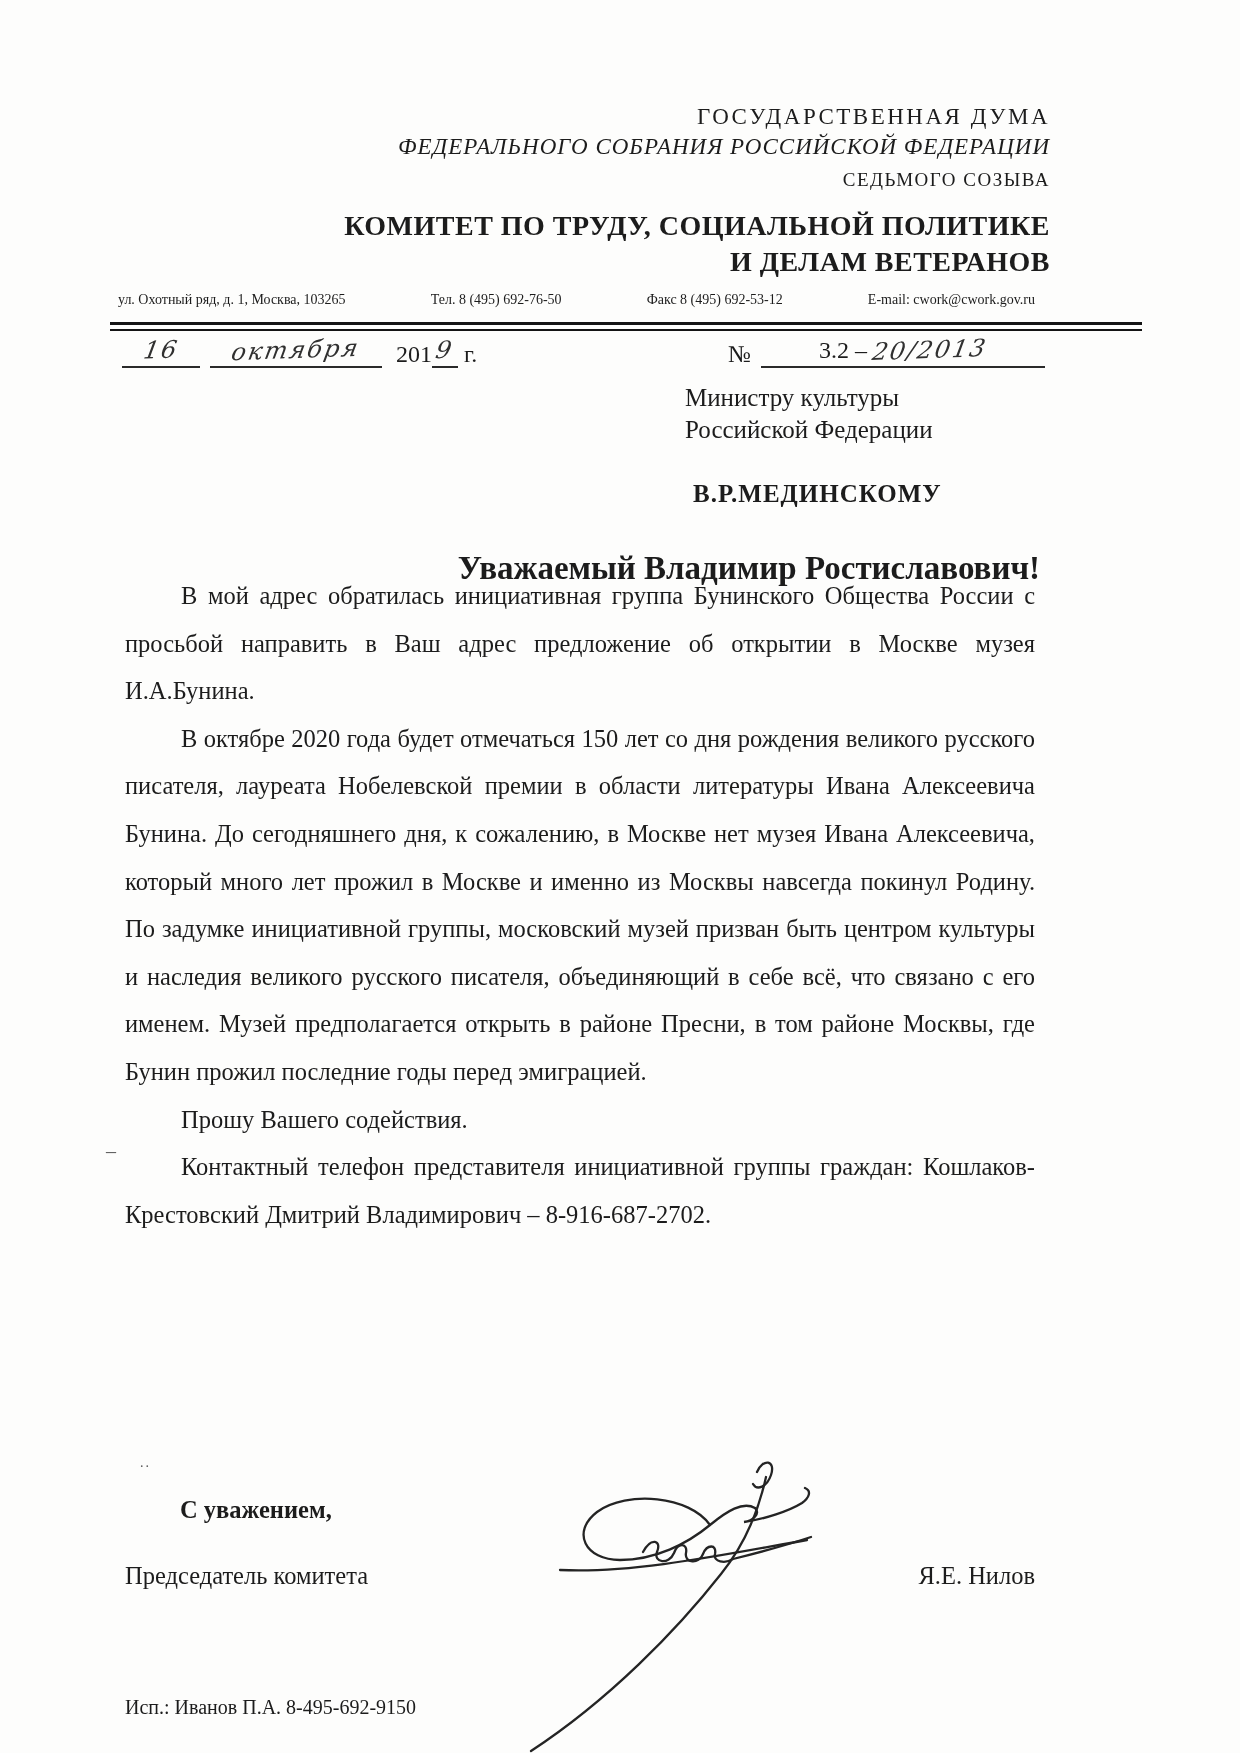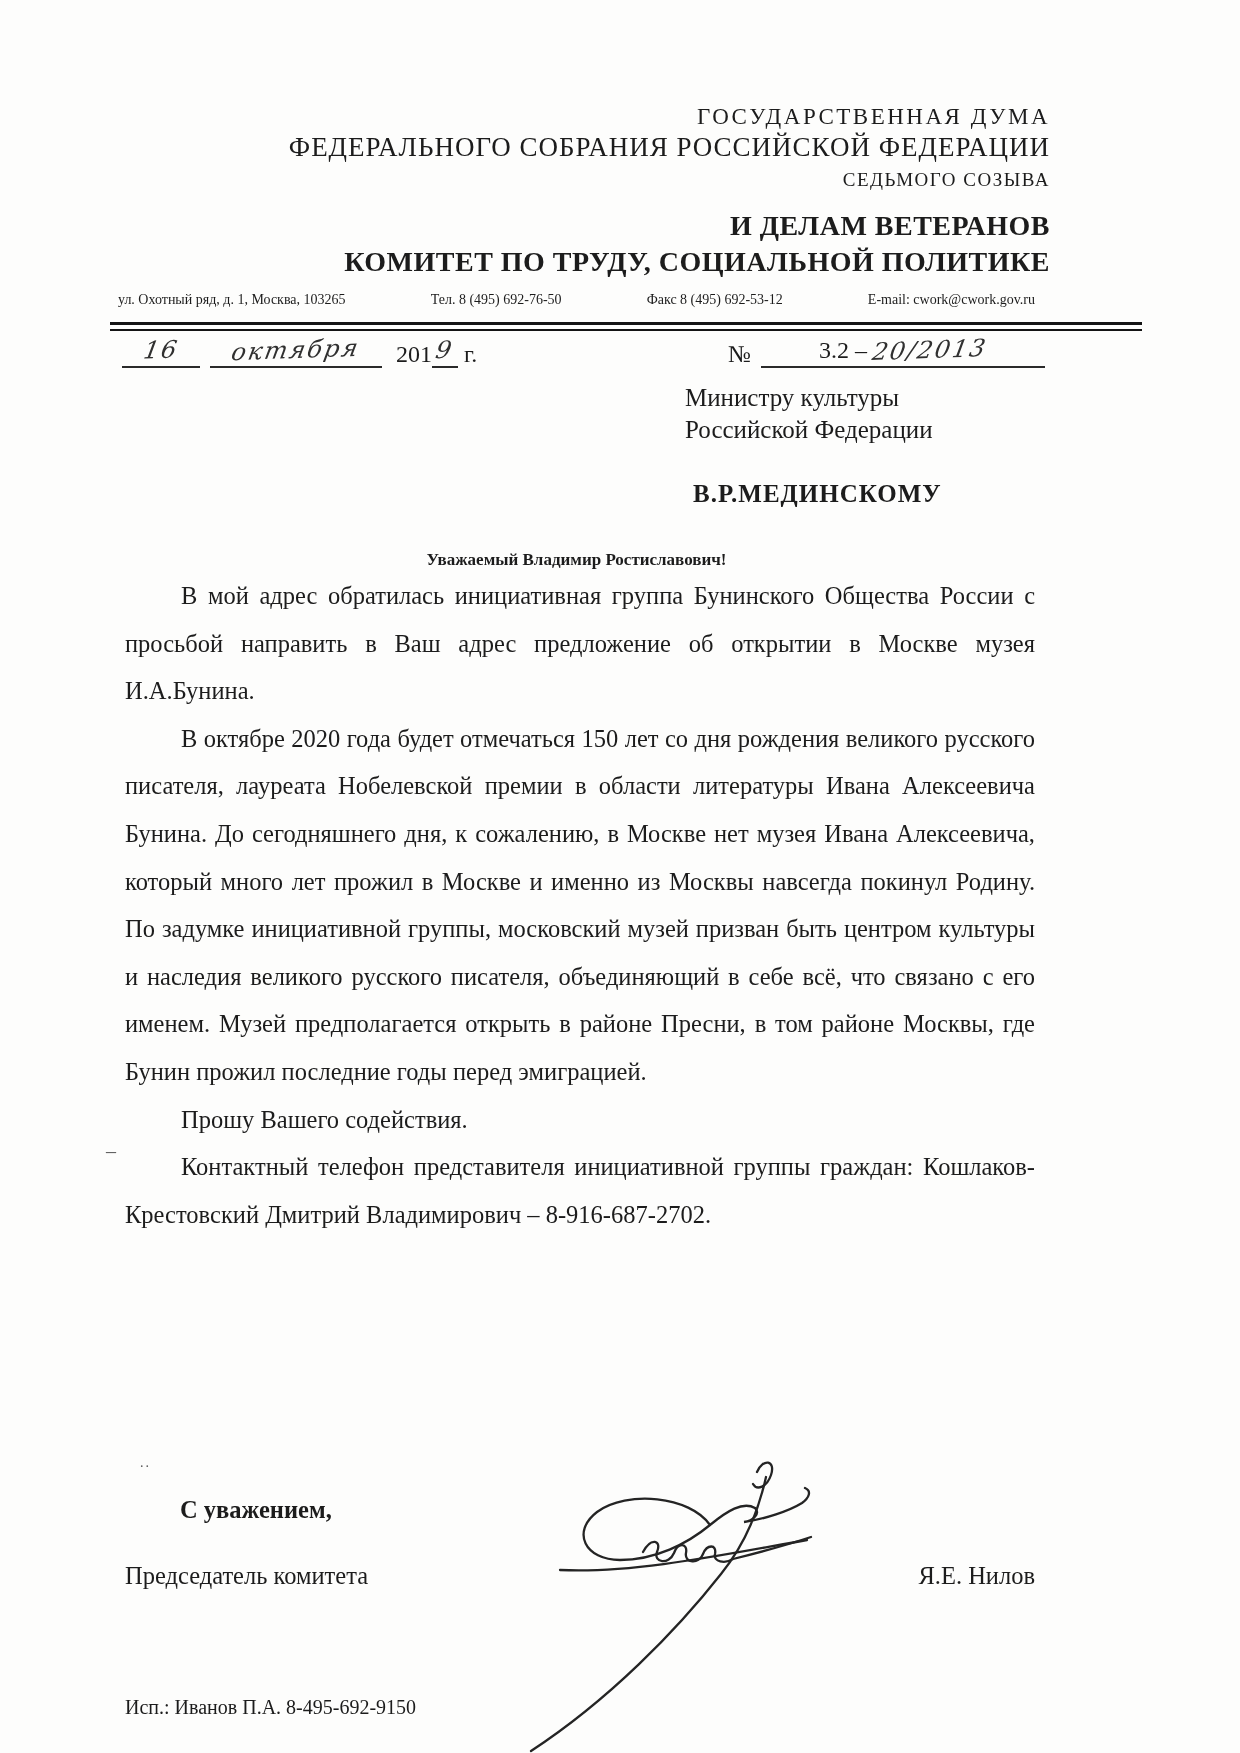--- a/index.html
+++ b/index.html
@@ -10,21 +10,21 @@
     color:#1c1c1c;
     font-family:"Liberation Serif","DejaVu Serif",serif;
     overflow:hidden;
   }
   
   .letterhead {
     position:absolute; top:102px; left:123px; width:927px;
     text-align:right;
   }
   .lh-line1 { font-size:23px; letter-spacing:2.5px; line-height:30px; }
-  .lh-line2 { font-size:27px; letter-spacing:1px;  line-height:30px; }
+  .lh-line2 { font-size:23px; letter-spacing:1px;  line-height:30px;font-style:italic; }
   .lh-line3 { font-size:19px; letter-spacing:1.5px; line-height:26px; margin-top:5px; }
   .lh-committee { font-size:28px; font-weight:bold; letter-spacing:.5px; line-height:36px; margin-top:15px; }
   .contact-line {
     position:absolute; top:292px; left:118px; width:917px;
     display:flex; justify-content:space-between;
     font-size:14px; white-space:nowrap;text-align:right;
   }
   .double-rule {
     position:absolute; top:322px; left:110px; width:1032px; height:4px;
     border-top:3.5px solid #141414;
@@ -45,21 +45,21 @@
     transform:skewX(-12deg) rotate(-2deg);
     letter-spacing:2px;
     color:#303030;
   }
   
   .addressee { position:absolute; top:382px; left:685px; font-size:25px; line-height:32px; }
   .addressee-name { font-weight:bold; letter-spacing:1px; margin-top:32px;margin-left:8px; }
   
   .salutation {
     position:absolute; top:550px; left:113px; width:927px;
-    text-align:center; font-weight:bold; font-size:17px;
+    text-align:right; font-weight:bold; font-size:33px;
   }
   .letter-body {
     position:absolute; top:572px; left:125px; width:910px;
     font-size:24.5px; line-height:47.6px;
     text-align:justify;
   }
   .letter-body p { margin:0; text-indent:56px; }
   
   .regards  { position:absolute; top:1496px; left:180px; font-size:24.5px;font-weight:bold; }
   .sign-row {
@@ -75,22 +75,22 @@
 </head>
 <body>
 
 <div class="page">
 
   <div class="letterhead">
     <div class="lh-line1">ГОСУДАРСТВЕННАЯ  ДУМА</div>
     <div class="lh-line2">ФЕДЕРАЛЬНОГО СОБРАНИЯ РОССИЙСКОЙ ФЕДЕРАЦИИ</div>
     <div class="lh-line3">СЕДЬМОГО СОЗЫВА</div>
     <div class="lh-committee">
+      <div>КОМИТЕТ ПО ТРУДУ, СОЦИАЛЬНОЙ ПОЛИТИКЕ</div>
       <div>И ДЕЛАМ ВЕТЕРАНОВ</div>
-      <div>КОМИТЕТ ПО ТРУДУ, СОЦИАЛЬНОЙ ПОЛИТИКЕ</div>
     </div>
   </div>
 
   <div class="contact-line">
     <span>ул. Охотный ряд, д. 1, Москва, 103265</span>
     <span>Тел. 8 (495) 692-76-50</span>
     <span>Факс 8 (495) 692-53-12</span>
     <span>E-mail: cwork@cwork.gov.ru</span>
   </div>
 

